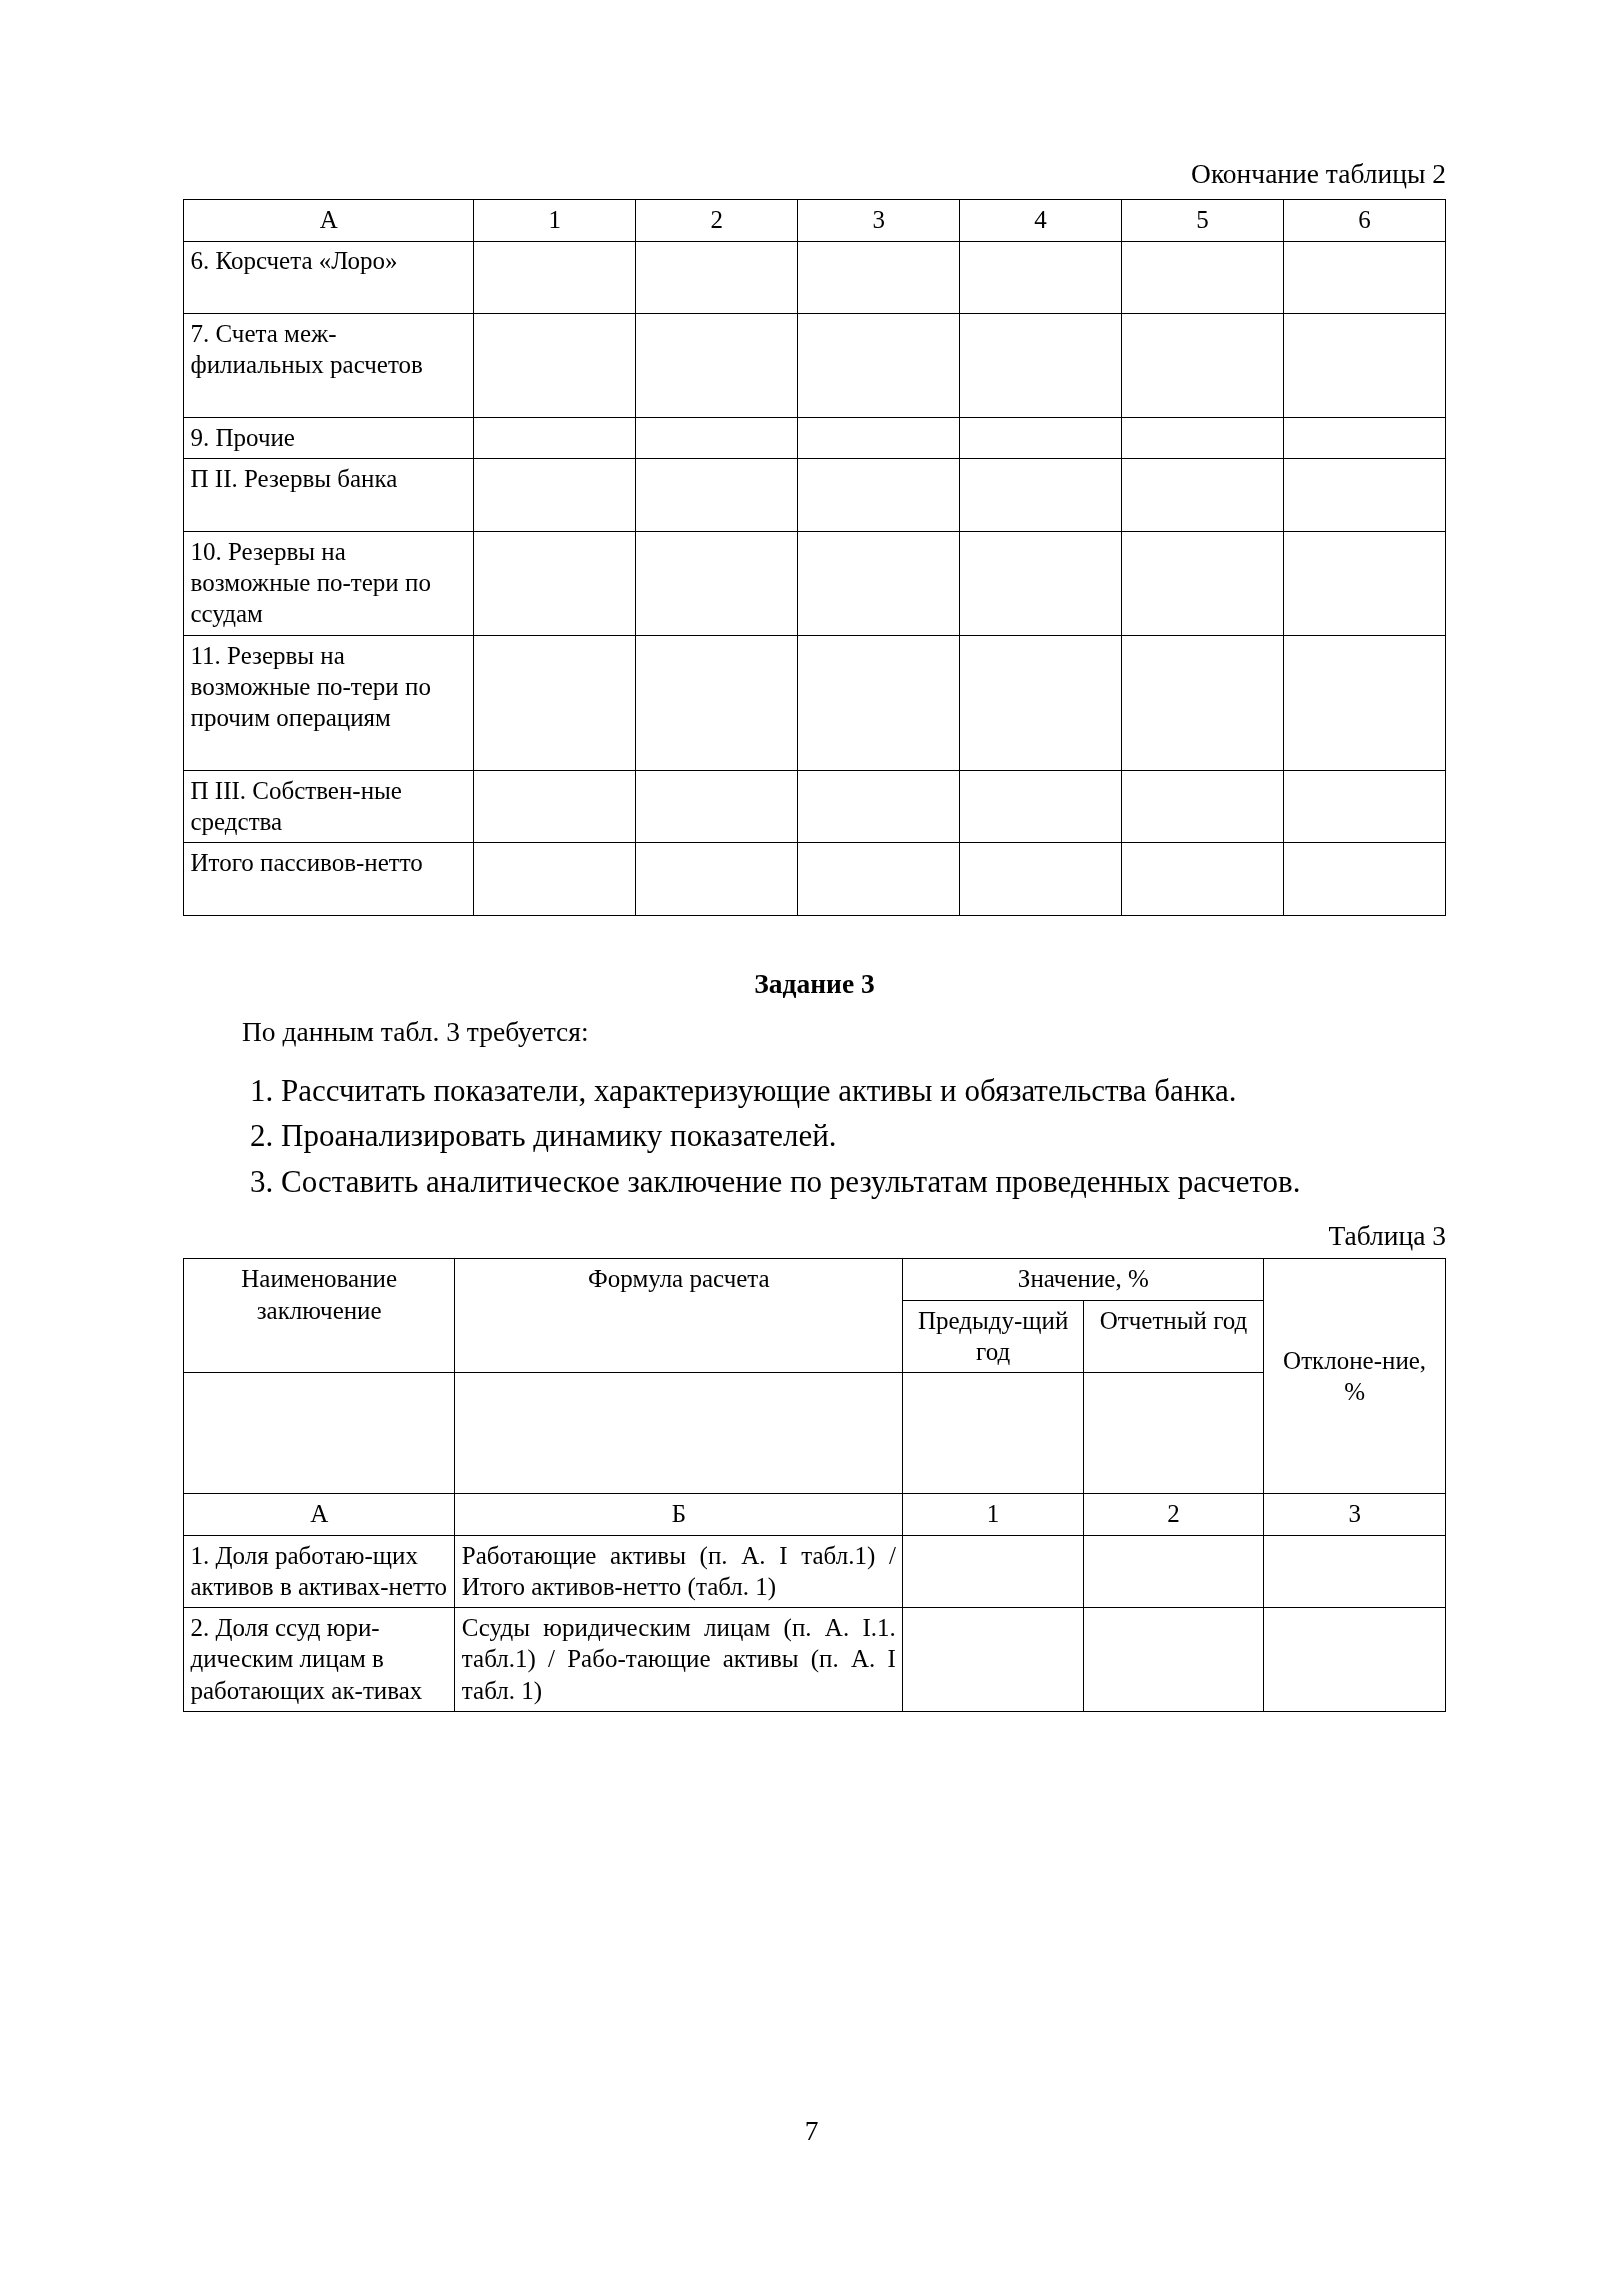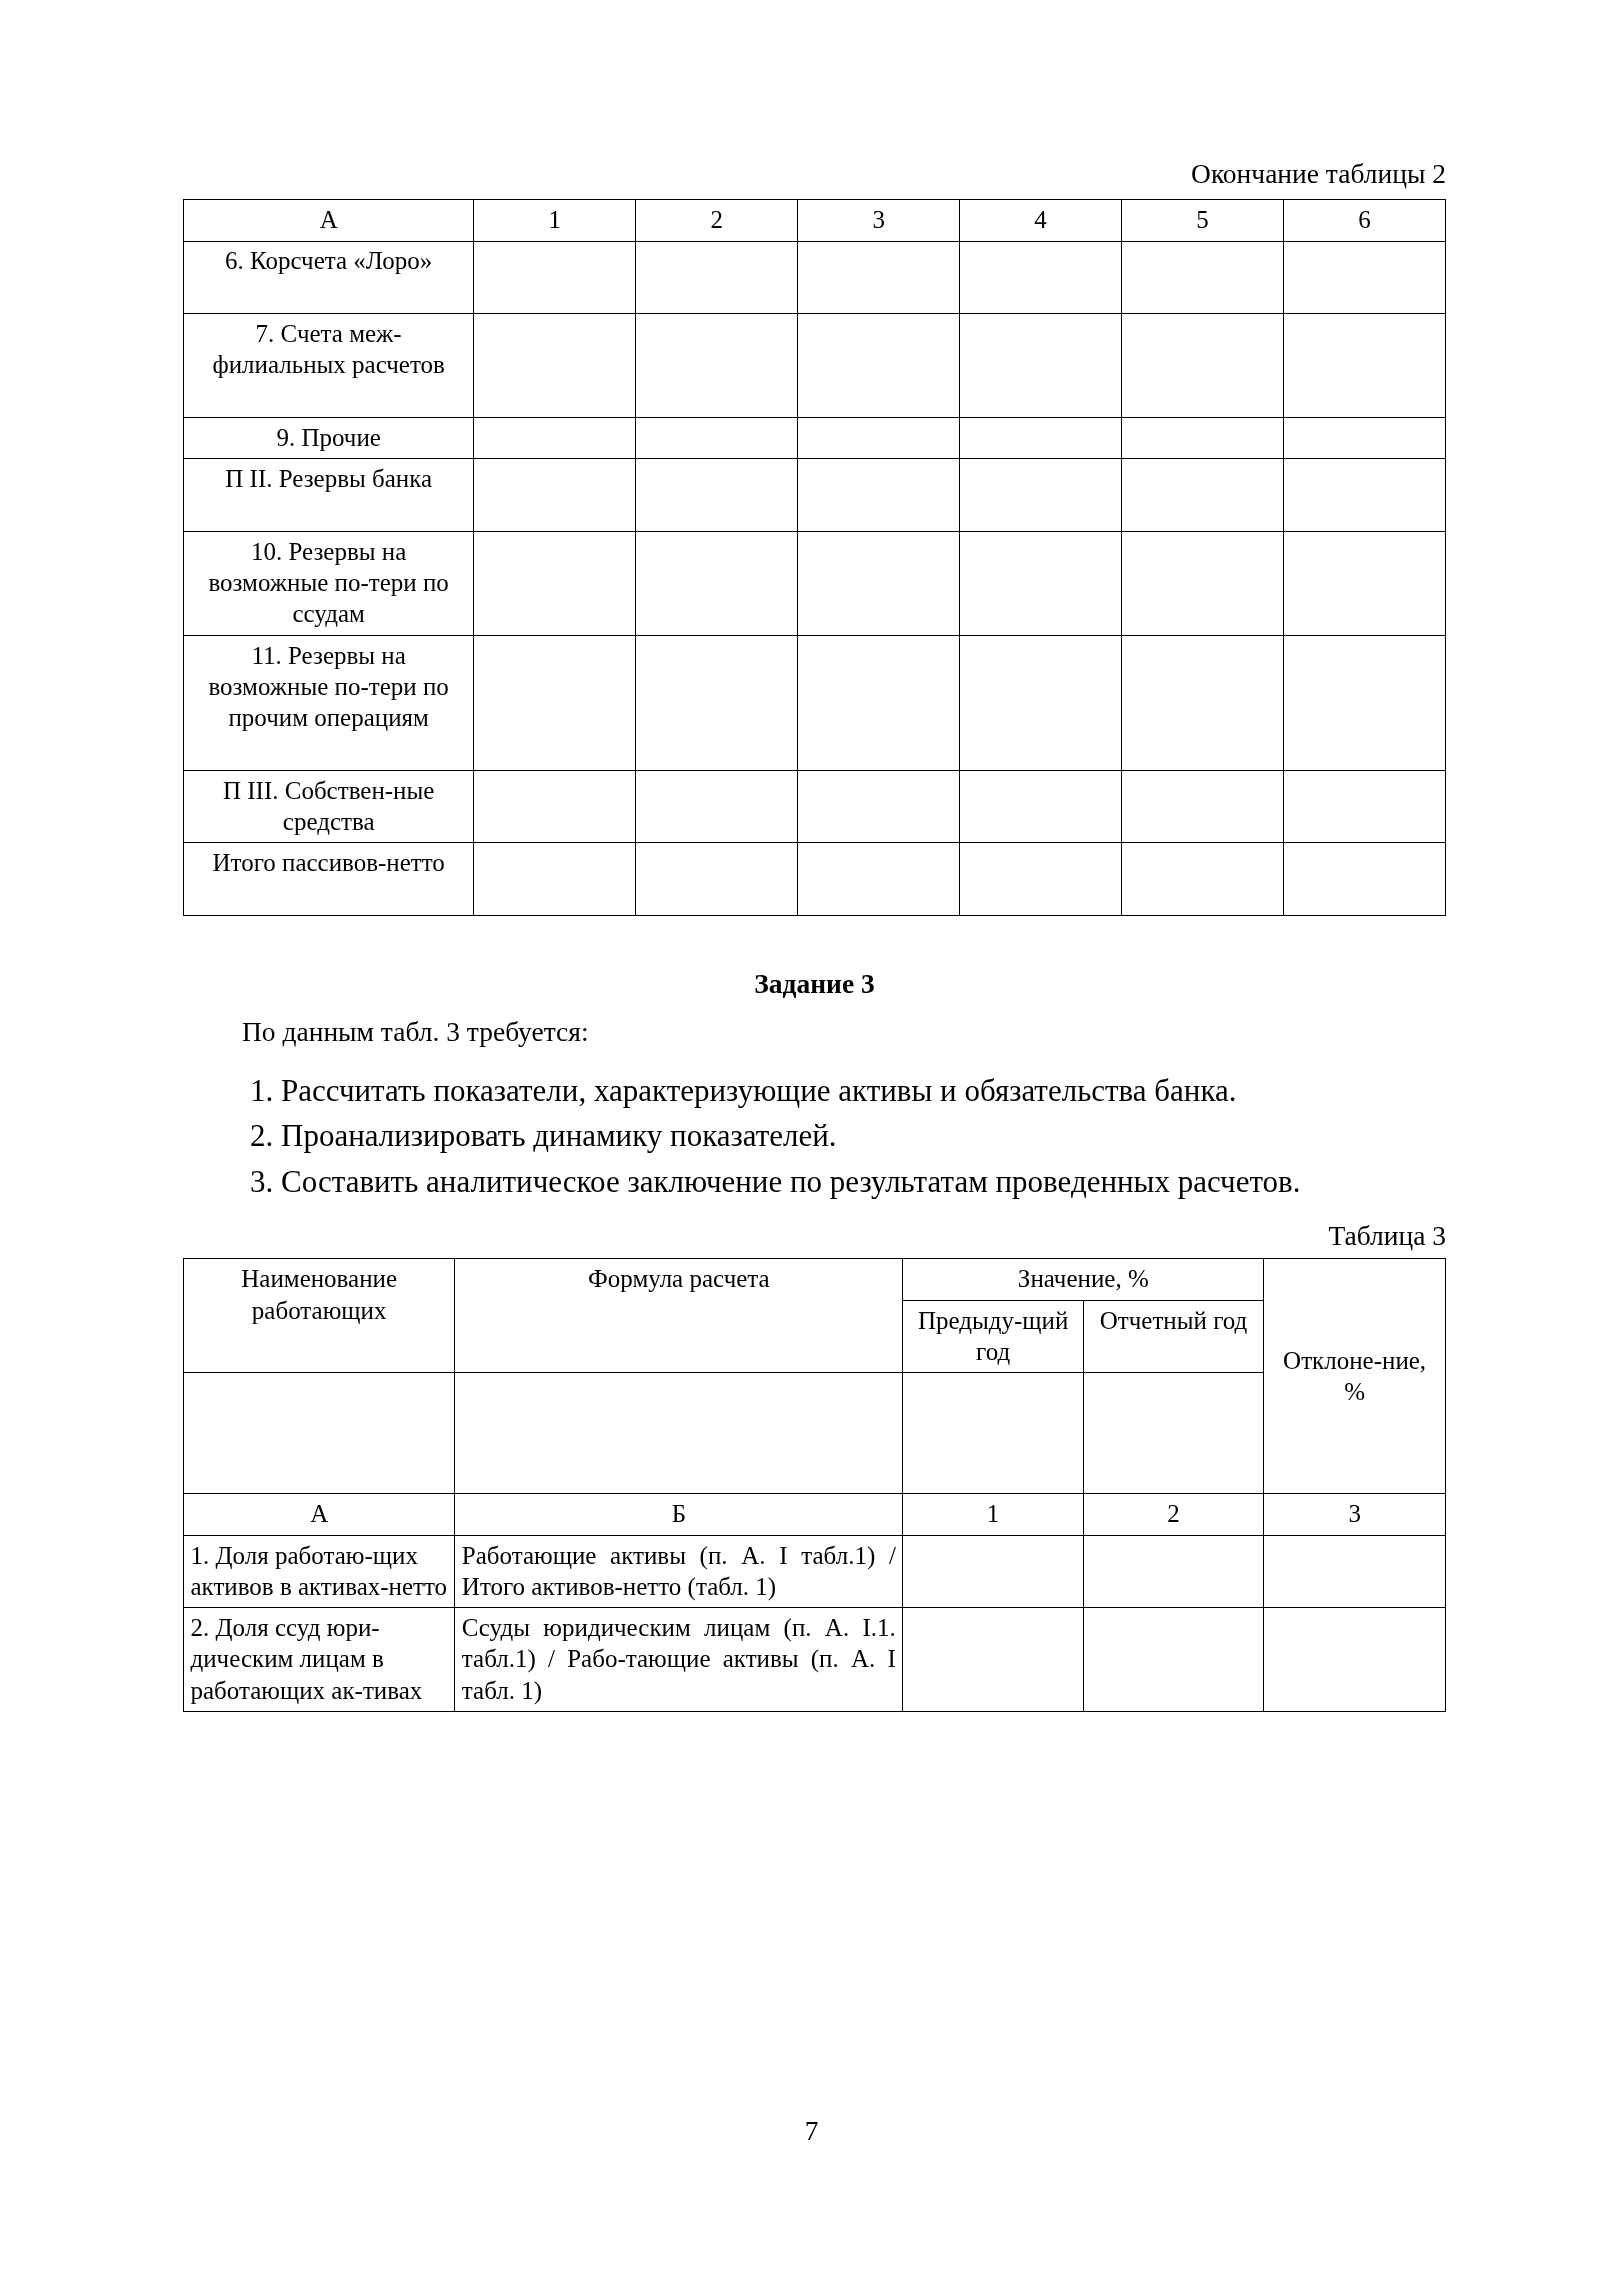--- a/index.html
+++ b/index.html
@@ -41,21 +41,21 @@
   }
   table td, table th {
     border: 1.3px solid #000000;
     font-size: 25px;
     line-height: 1.25;
     font-weight: normal;
     vertical-align: top;
     padding: 3.9px 6.5px 5.2px 6.5px;
   }
   .t2 td.label {
-    text-align: center;
+    text-align: left;
   }
   .t2 td.num {
     text-align: center;
   }
   .t2 th {
     text-align: center;
     padding: 3.9px 6.5px 5.2px 6.5px;
   }
   .t2 col.c0 { width: 23.0%; }
   .t2 col.cx { width: 12.83%; }
@@ -236,21 +236,21 @@
     <table class="t3">
       <colgroup>
         <col class="c0">
           <col class="c1">
           <col class="c2">
           <col class="c3">
           <col class="c4">
       </colgroup>
       <tbody>
         <tr>
-          <td class="ctr hcell" rowspan="2">Наименование работающих</td>
+          <td class="ctr hcell" rowspan="2">Наименование заключение</td>
           <td class="ctr hcell" rowspan="2">Формула расчета</td>
           <td class="ctr hcell" colspan="2">Значение, %</td>
           <td class="ctr vmid" rowspan="3">Отклоне-ние, %</td>
         </tr>
         <tr>
           <td class="ctr hcell">Предыду-щий год</td>
           <td class="ctr hcell">Отчетный год</td>
         </tr>
         <tr>
           <td class="tallhead"></td>

